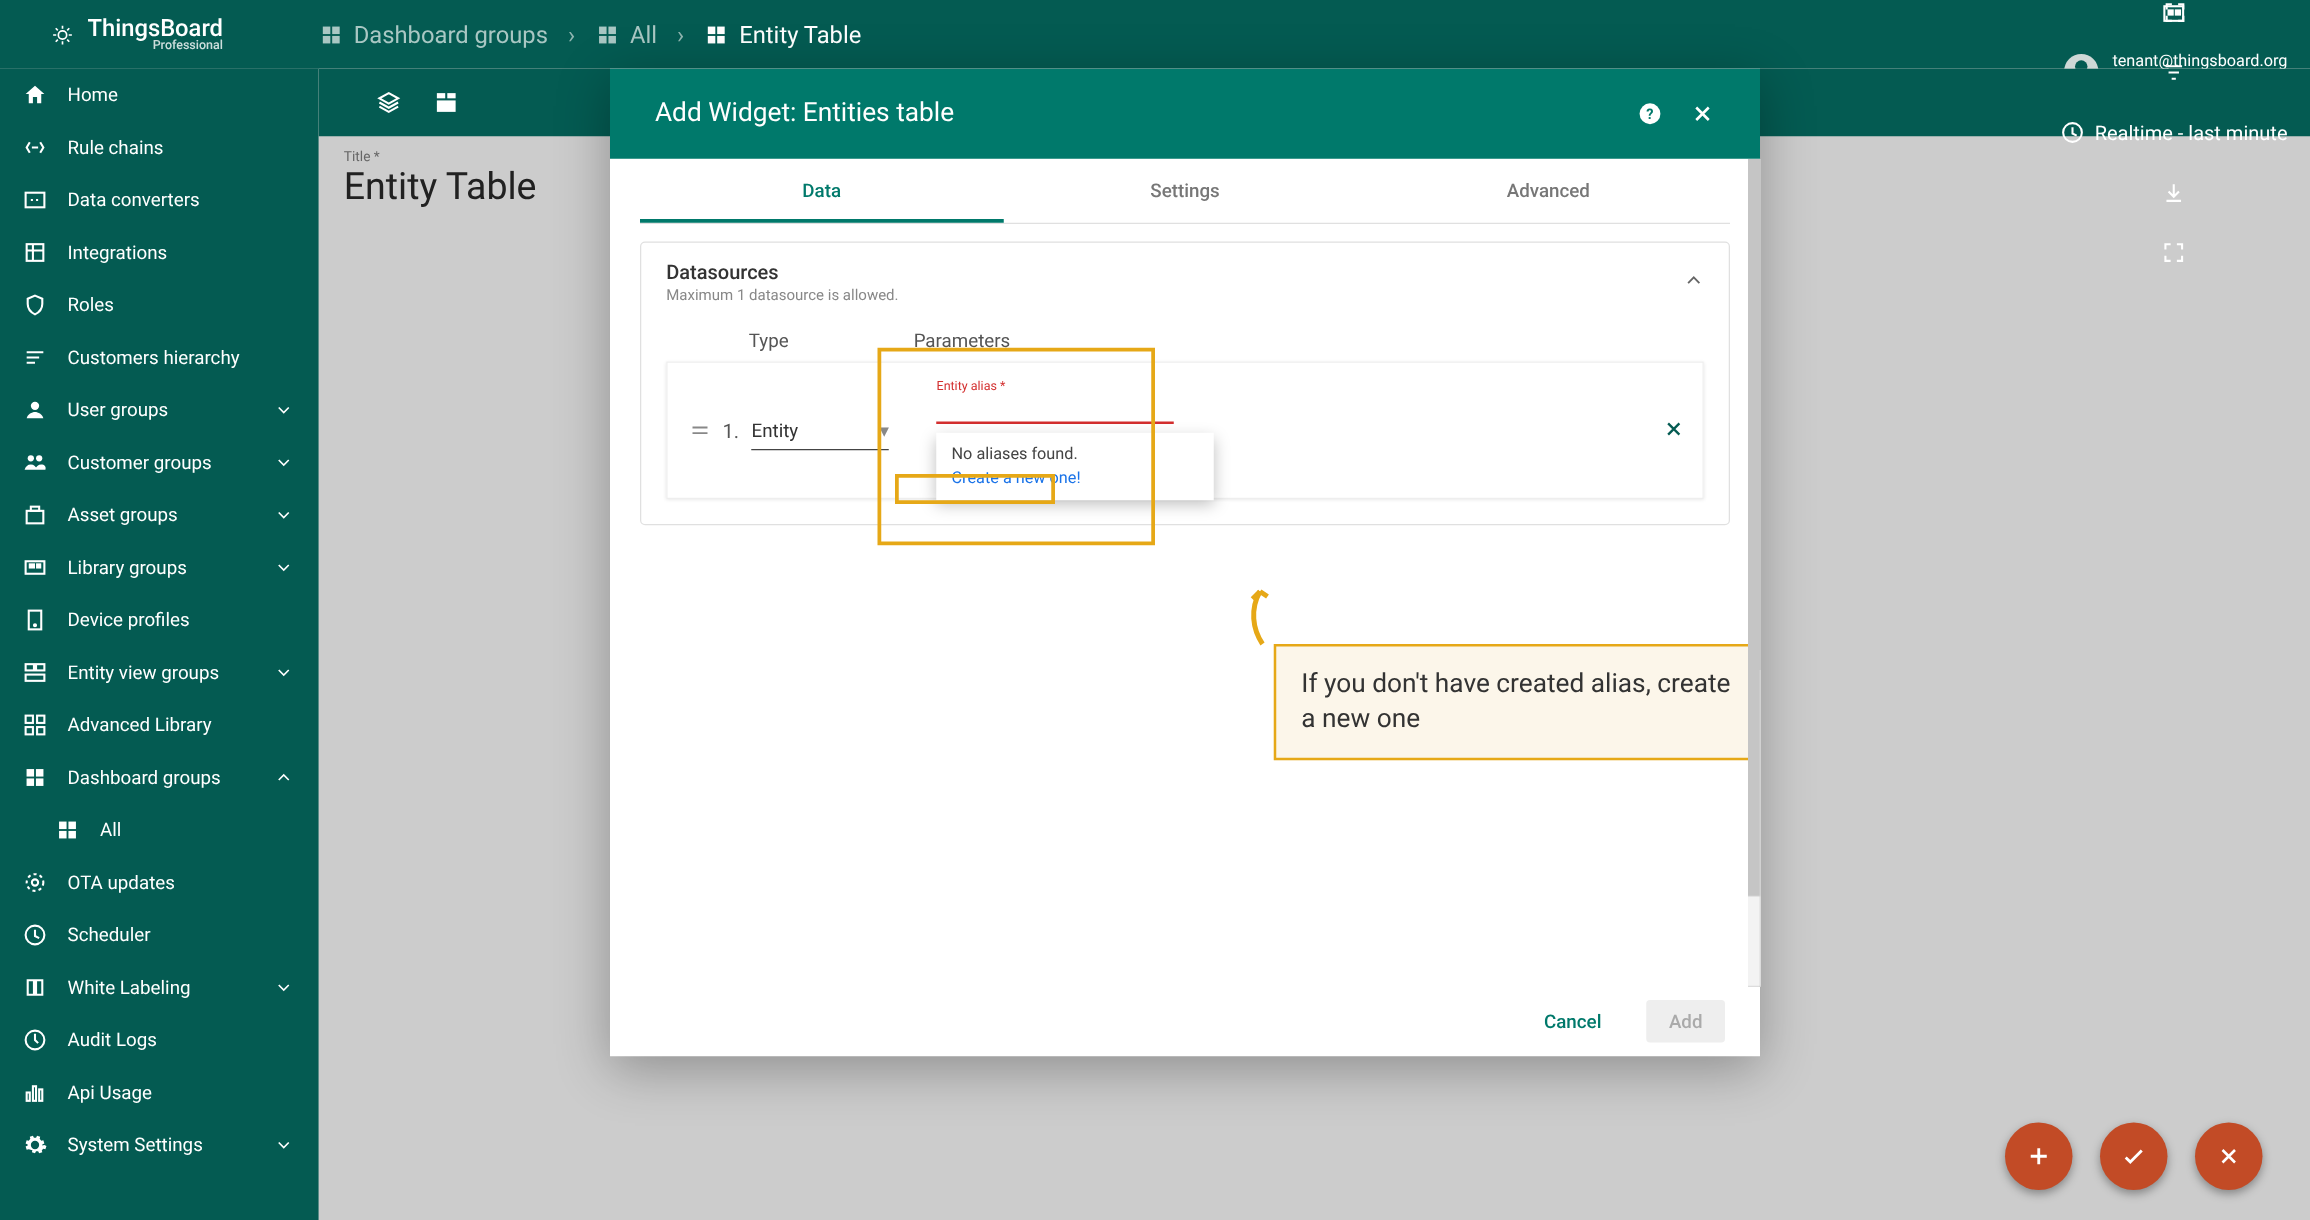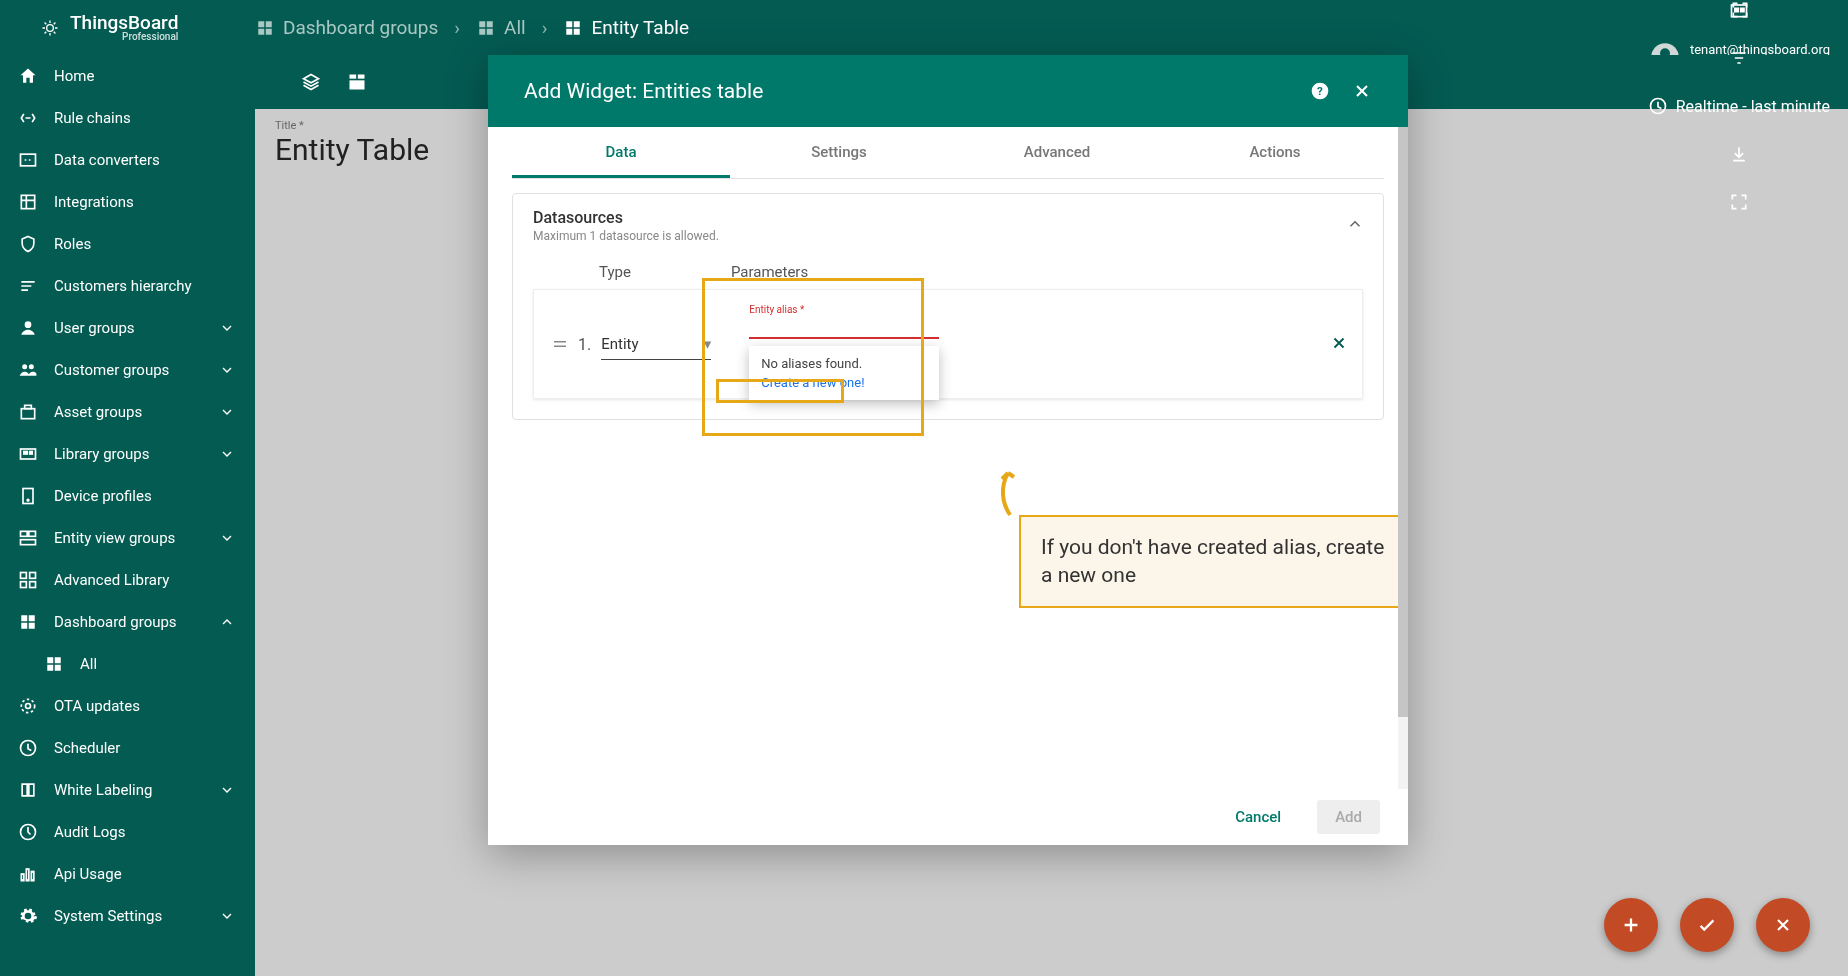--- a/index.html
+++ b/index.html
@@ -45,21 +45,21 @@
   .card-sub { font-size:12px; color:#888; margin-top:2px; }
   .card-chevron { position:absolute; right:18px; top:20px; color:#777; }
   .row-labels { display:flex; margin-top:20px; padding-left:66px; gap:100px; font-size:15px; color:#555; }
   .ds-row { margin-top:8px; background:#fff; border:1px solid #eee; box-shadow:0 1px 3px rgba(0,0,0,.1); height:110px; position:relative; display:flex; align-items:flex-start; padding:14px 16px; }
   .ds-row .drag { color:#888; margin-right:8px; align-self:center; }
   .ds-row .num { color:#555; font-size:16px; align-self:center; margin-right:10px; }
   .type-select { width:110px; border-bottom:1px solid #444; padding:6px 0; font-size:15px; color:#333; align-self:center; display:flex; justify-content:space-between; }
   .alias-box { margin-left:38px; position:relative; }
   .alias-label { font-size:10px; color:#d32f2f; }
   .alias-input { width:190px; border:none; border-bottom:2px solid #d32f2f; height:24px; outline:none; font-size:14px; }
-  .dropdown { position:absolute; left:0px; top:42px; width:190px; background:#fff; box-shadow:0 4px 12px rgba(0,0,0,.25); padding:10px 12px; font-size:13px; }
+  .dropdown { position:absolute; left:0px; top:42px; width:222px; background:#fff; box-shadow:0 4px 12px rgba(0,0,0,.25); padding:10px 12px; font-size:13px; }
   .dropdown .noalias { color:#444; margin-bottom:4px; }
   .dropdown .create-link { color:#1a73e8; cursor:pointer; }
   .row-close { position:absolute; right:14px; top:44px; color:#045b52; cursor:pointer; font-size:18px; }
   .hl-main { position:absolute; border:3px solid #e6a817; pointer-events:none; }
   .hl-inner { position:absolute; border:3px solid #e6a817; pointer-events:none; }
   .callout { position:absolute; left:531px; top:388px; width:400px; background:#fcf6ea; border:2px solid #e6a817; padding:16px 20px; font-size:21px; color:#333; line-height:1.35; }
   .callout-arrow { position:absolute; left:506px; top:340px; width:32px; height:52px; }
   .modal-footer { height:56px; display:flex; align-items:center; justify-content:flex-end; gap:36px; padding:0 28px; }
   .btn-text { font-size:15px; font-weight:500; cursor:pointer; }
   .btn-cancel { color:#00796b; }
@@ -486,21 +486,20 @@
               <path d="M6 6l12 12M18 6L6 18"></path>
             </svg>
           </span>
       </div>
     </div>
     <div class="modal-body">
       <div class="tabs" id="modal-tabs">
           <div class="tab active">Data</div>
           <div class="tab">Settings</div>
           <div class="tab">Advanced</div>
-          <div class="tab">Actions</div>
         </div>
       <div class="card">
         <div class="card-title">Datasources</div>
         <div class="card-sub">Maximum 1 datasource is allowed.</div>
         <span class="card-chevron ic">
             <svg width="18" height="18" viewBox="0 0 24 24" fill="none" stroke="#666" stroke-width="2">
               <path d="M6 15l6-6 6 6"></path>
             </svg>
           </span>
         <div class="row-labels">

